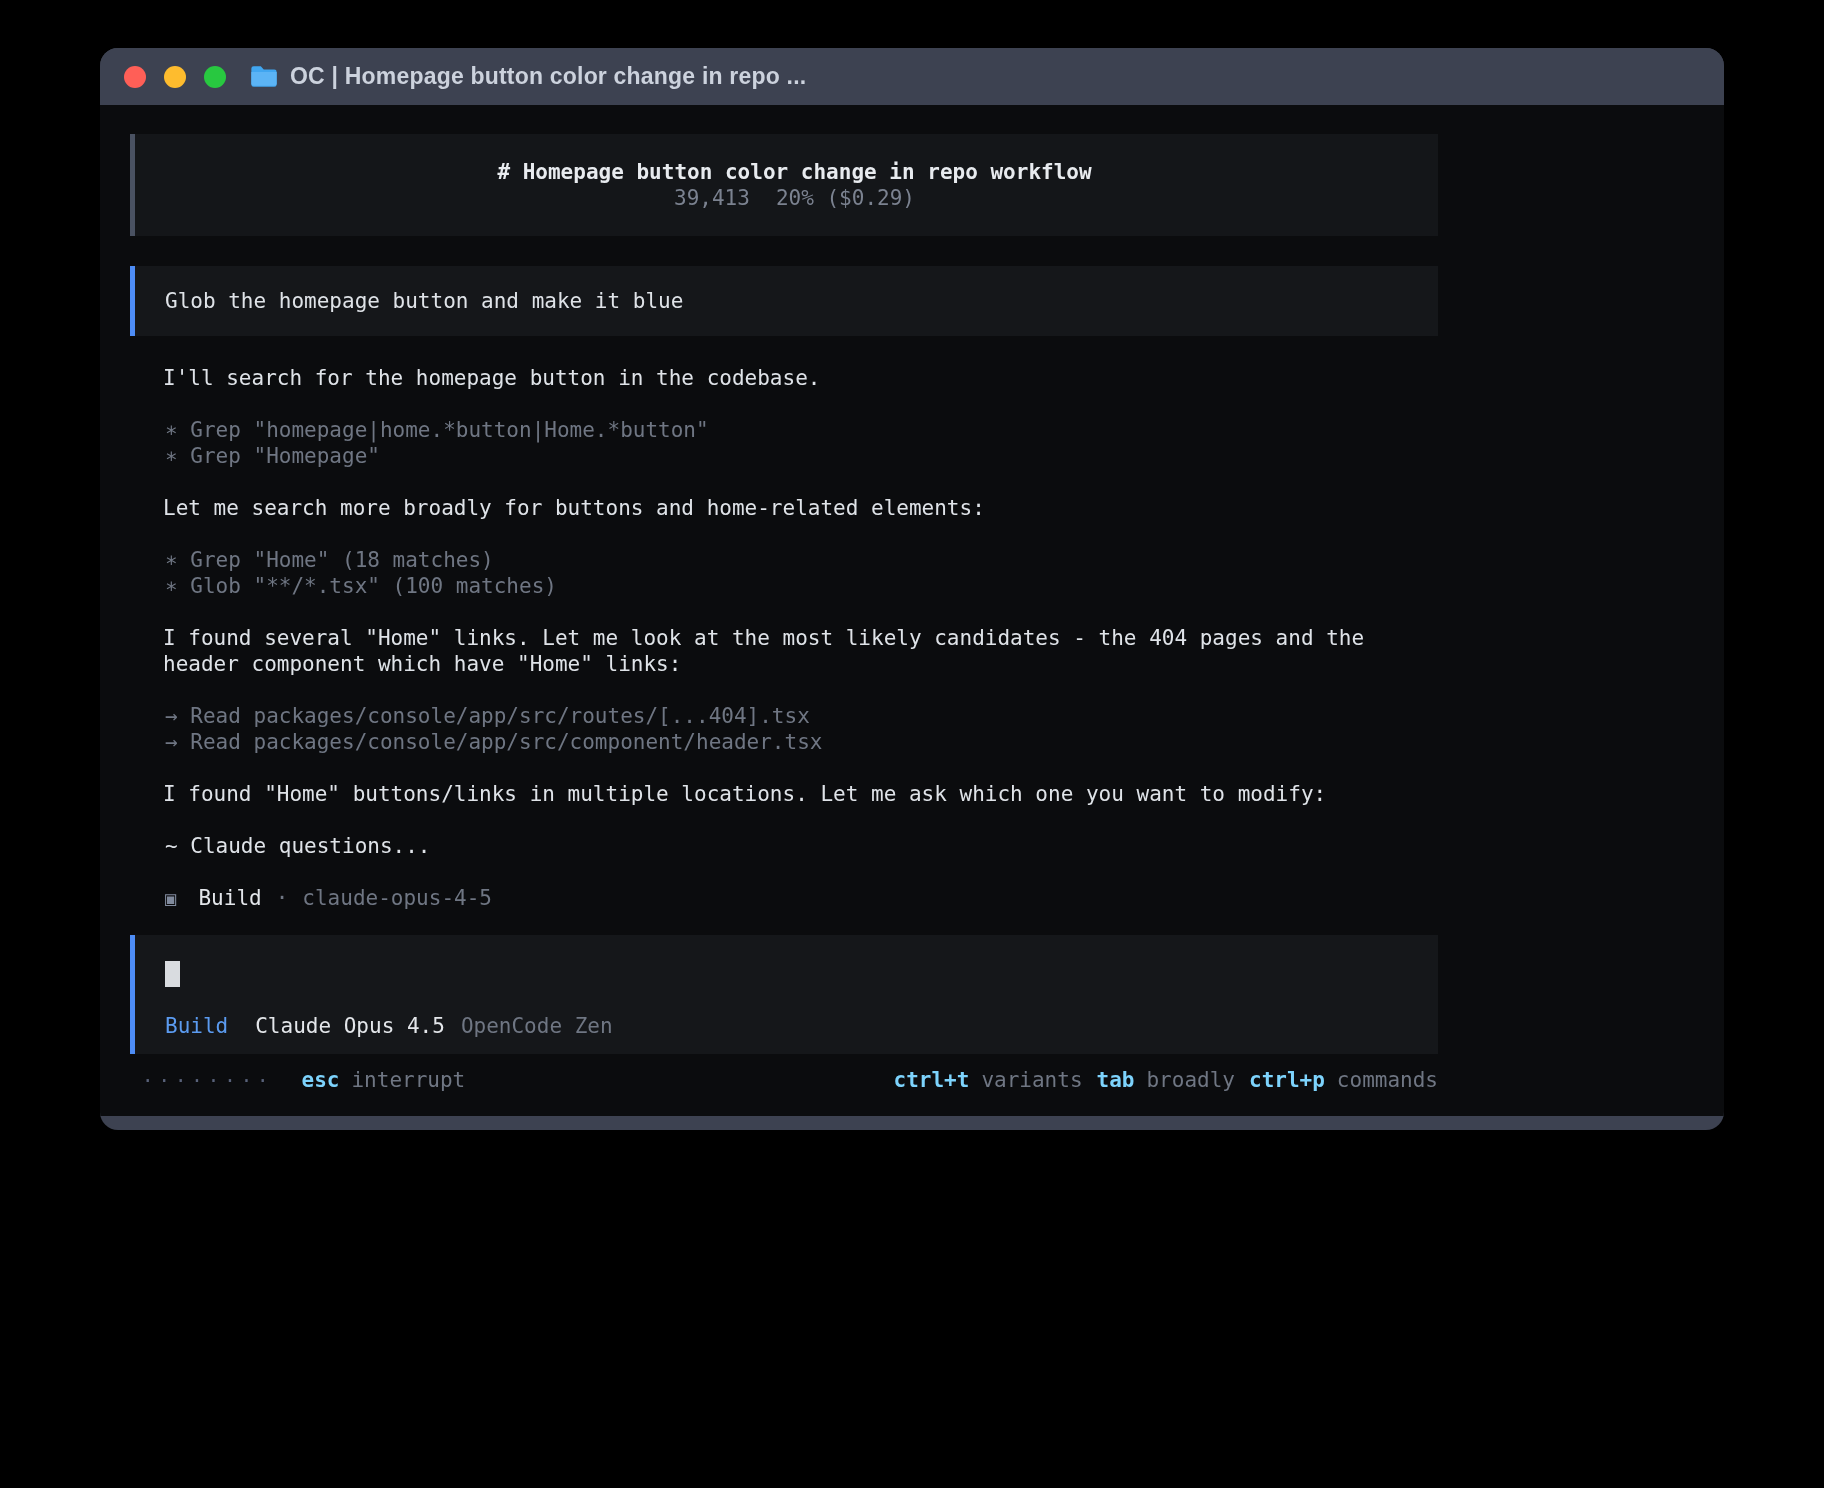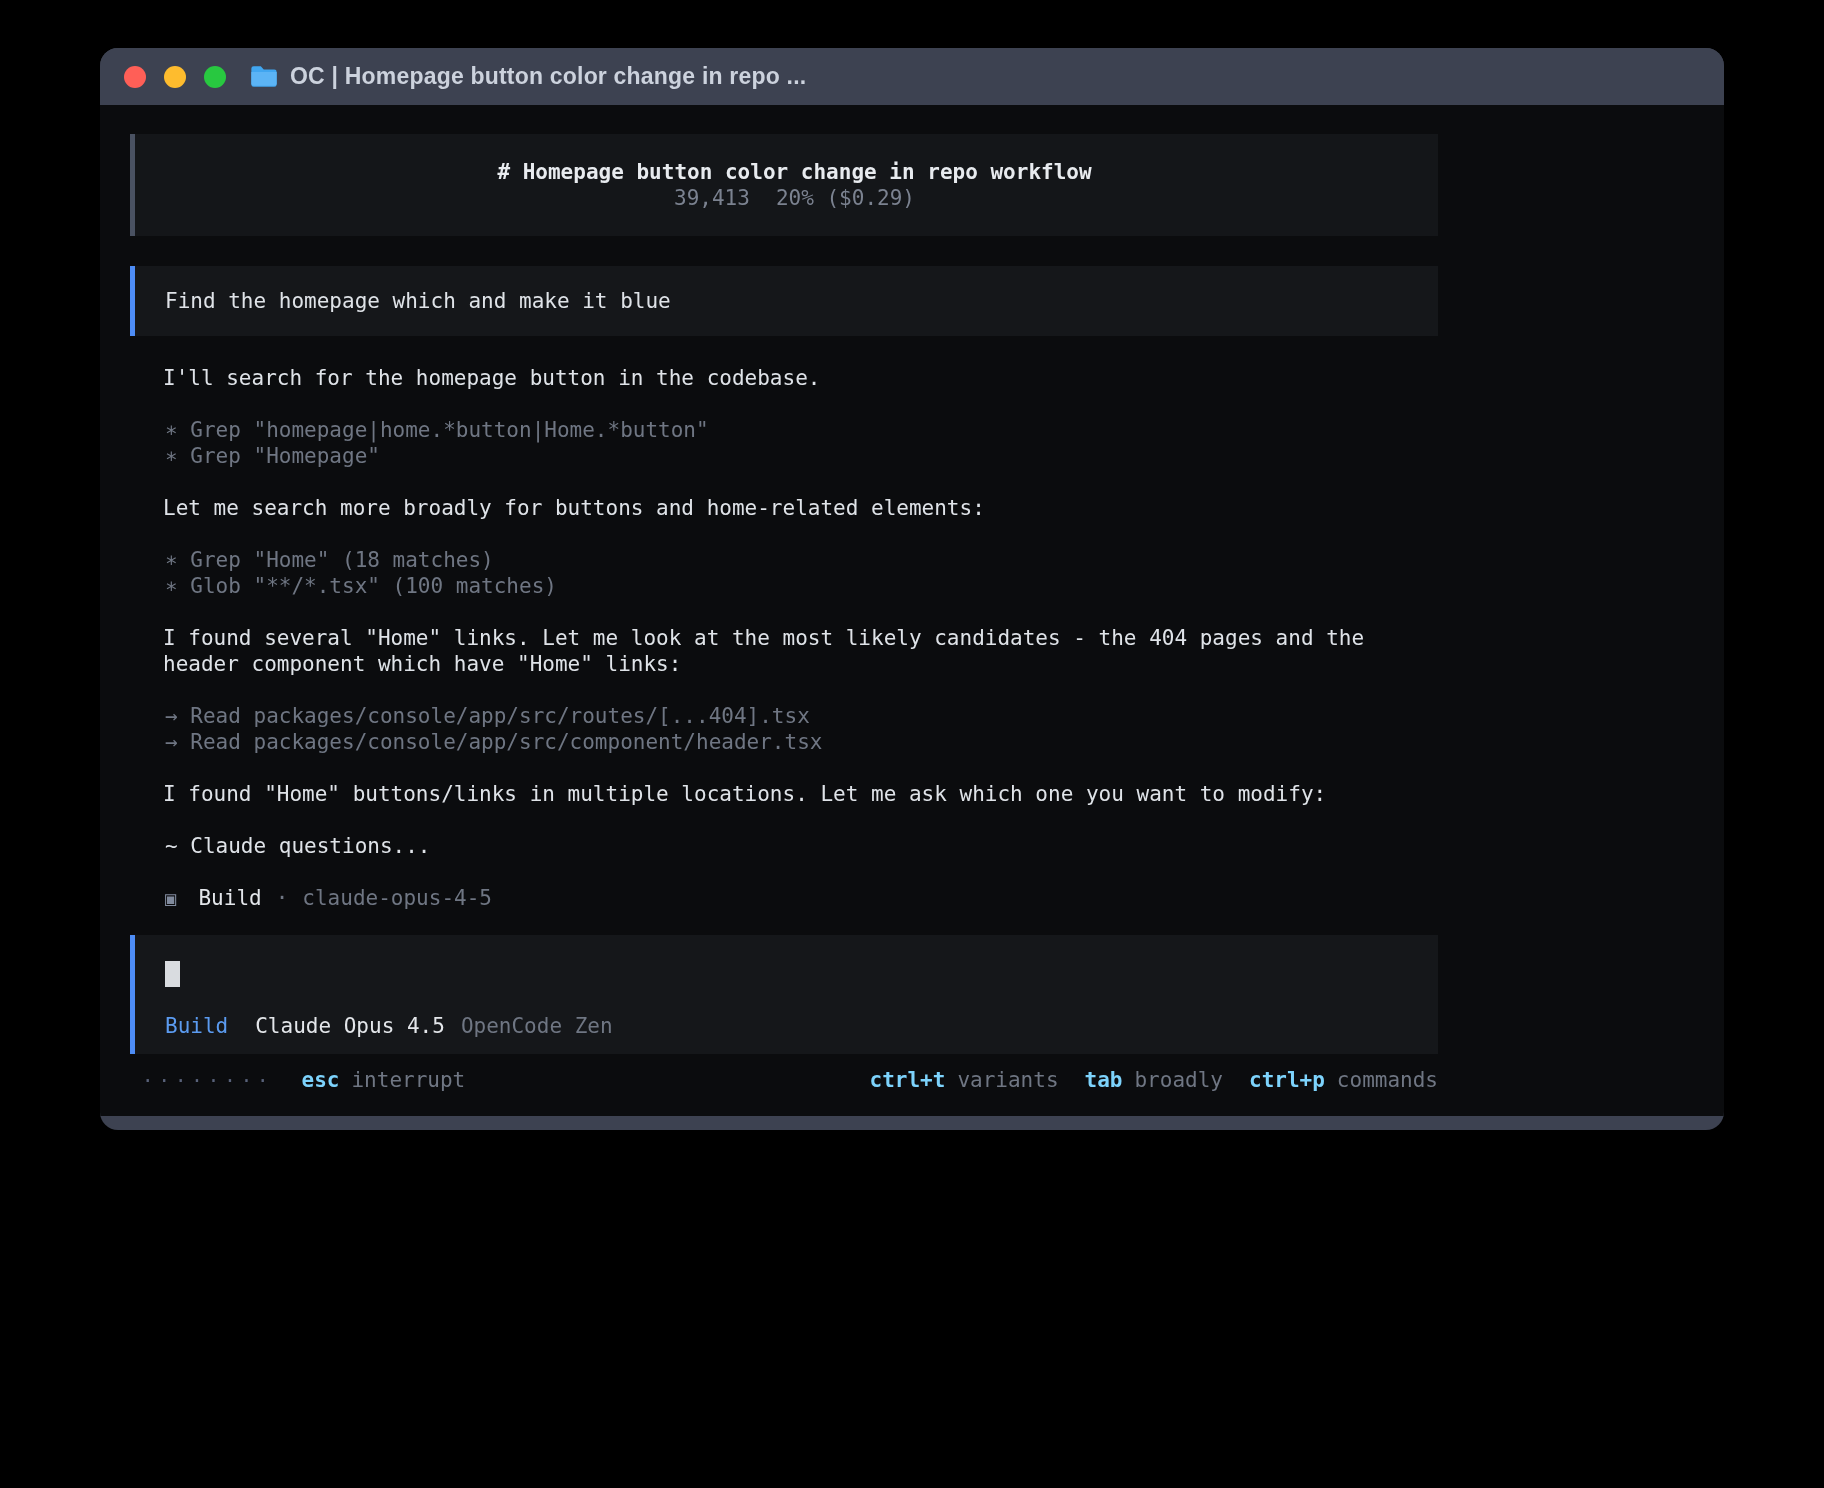--- a/index.html
+++ b/index.html
@@ -105,21 +105,21 @@
 
   .footer {
     display: flex;
     justify-content: space-between;
     align-items: center;
     margin-top: 13px;
     padding-left: 12px;
     width: 1308px;
   }
   .f-left  { display: flex; align-items: center; gap: 28px; }
-  .f-right { display: flex; gap: 26px; }
+  .f-right { display: flex; gap: 14px; }
   .spinner { color: #59627a; font-size: 19px; letter-spacing: 5px; }
   .key  { font-weight: bold; color: #7dd3fc; margin-right: 12px; }
   .hint { color: #6f7683; }
 </style>
 </head>
 <body>
 
 <div class="window">
 
   <div class="titlebar">
@@ -143,21 +143,21 @@
 
         <div class="header-block">
           <span class="hdr-title"># Homepage button color change in repo workflow</span>
           <span class="hdr-stats">
             <span>39,413</span>
             <span>20% ($0.29)</span>
           </span>
         </div>
 
         <div class="user-block">
-          <span>Find the homepage which and make it blue</span>
+          <span>Glob the homepage button and make it blue</span>
         </div>
 
         <div class="para white mb">I'll search for the homepage button in the codebase.</div>
 
         <div class="mb">
           <div class="line gray">∗ Grep "homepage|home.*button|Home.*button"</div>
           <div class="line gray">∗ Grep "Homepage"</div>
         </div>
 
         <div class="para white mb">Let me search more broadly for buttons and home-related elements:</div>

